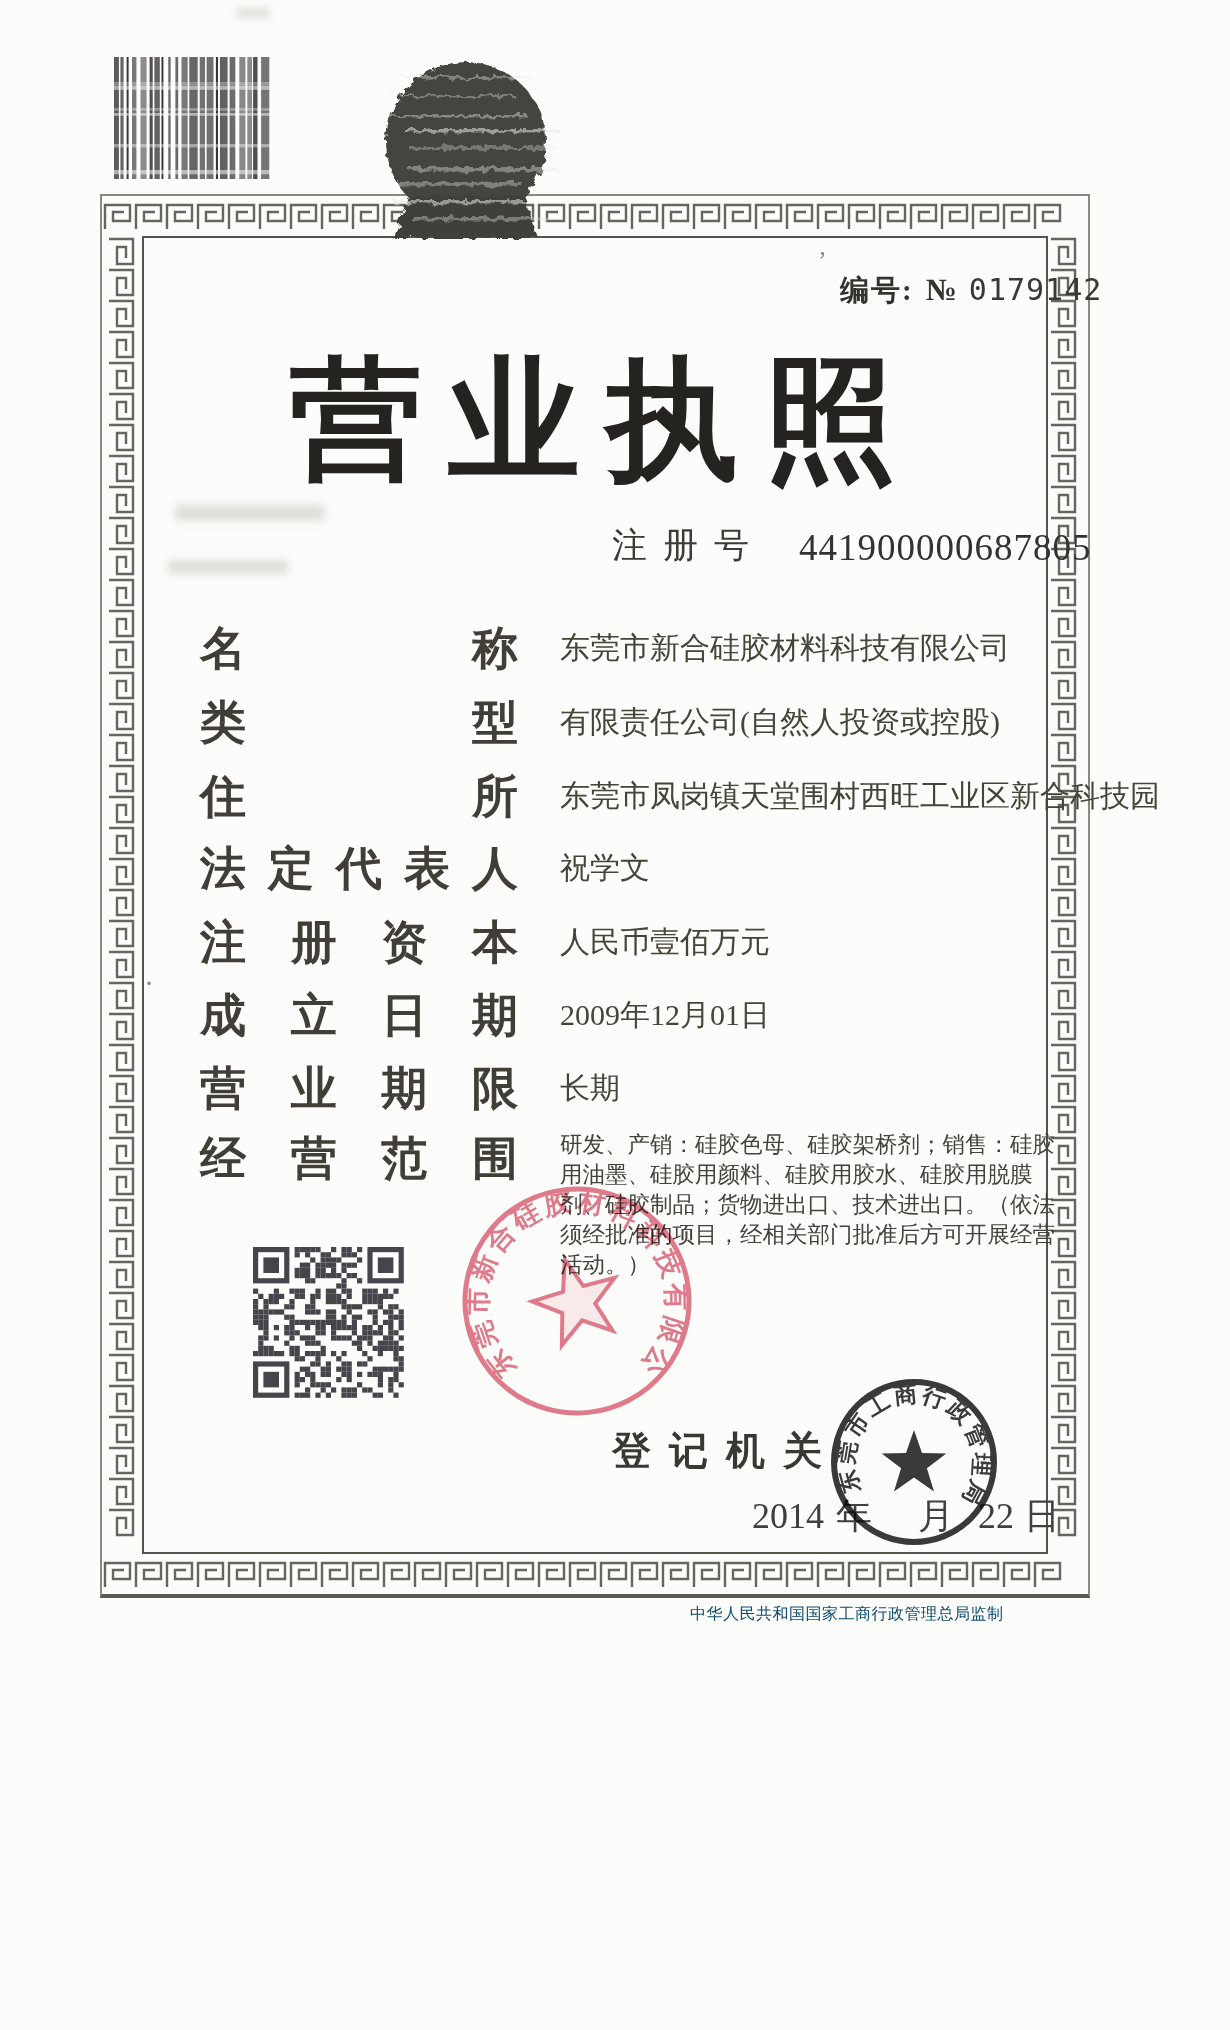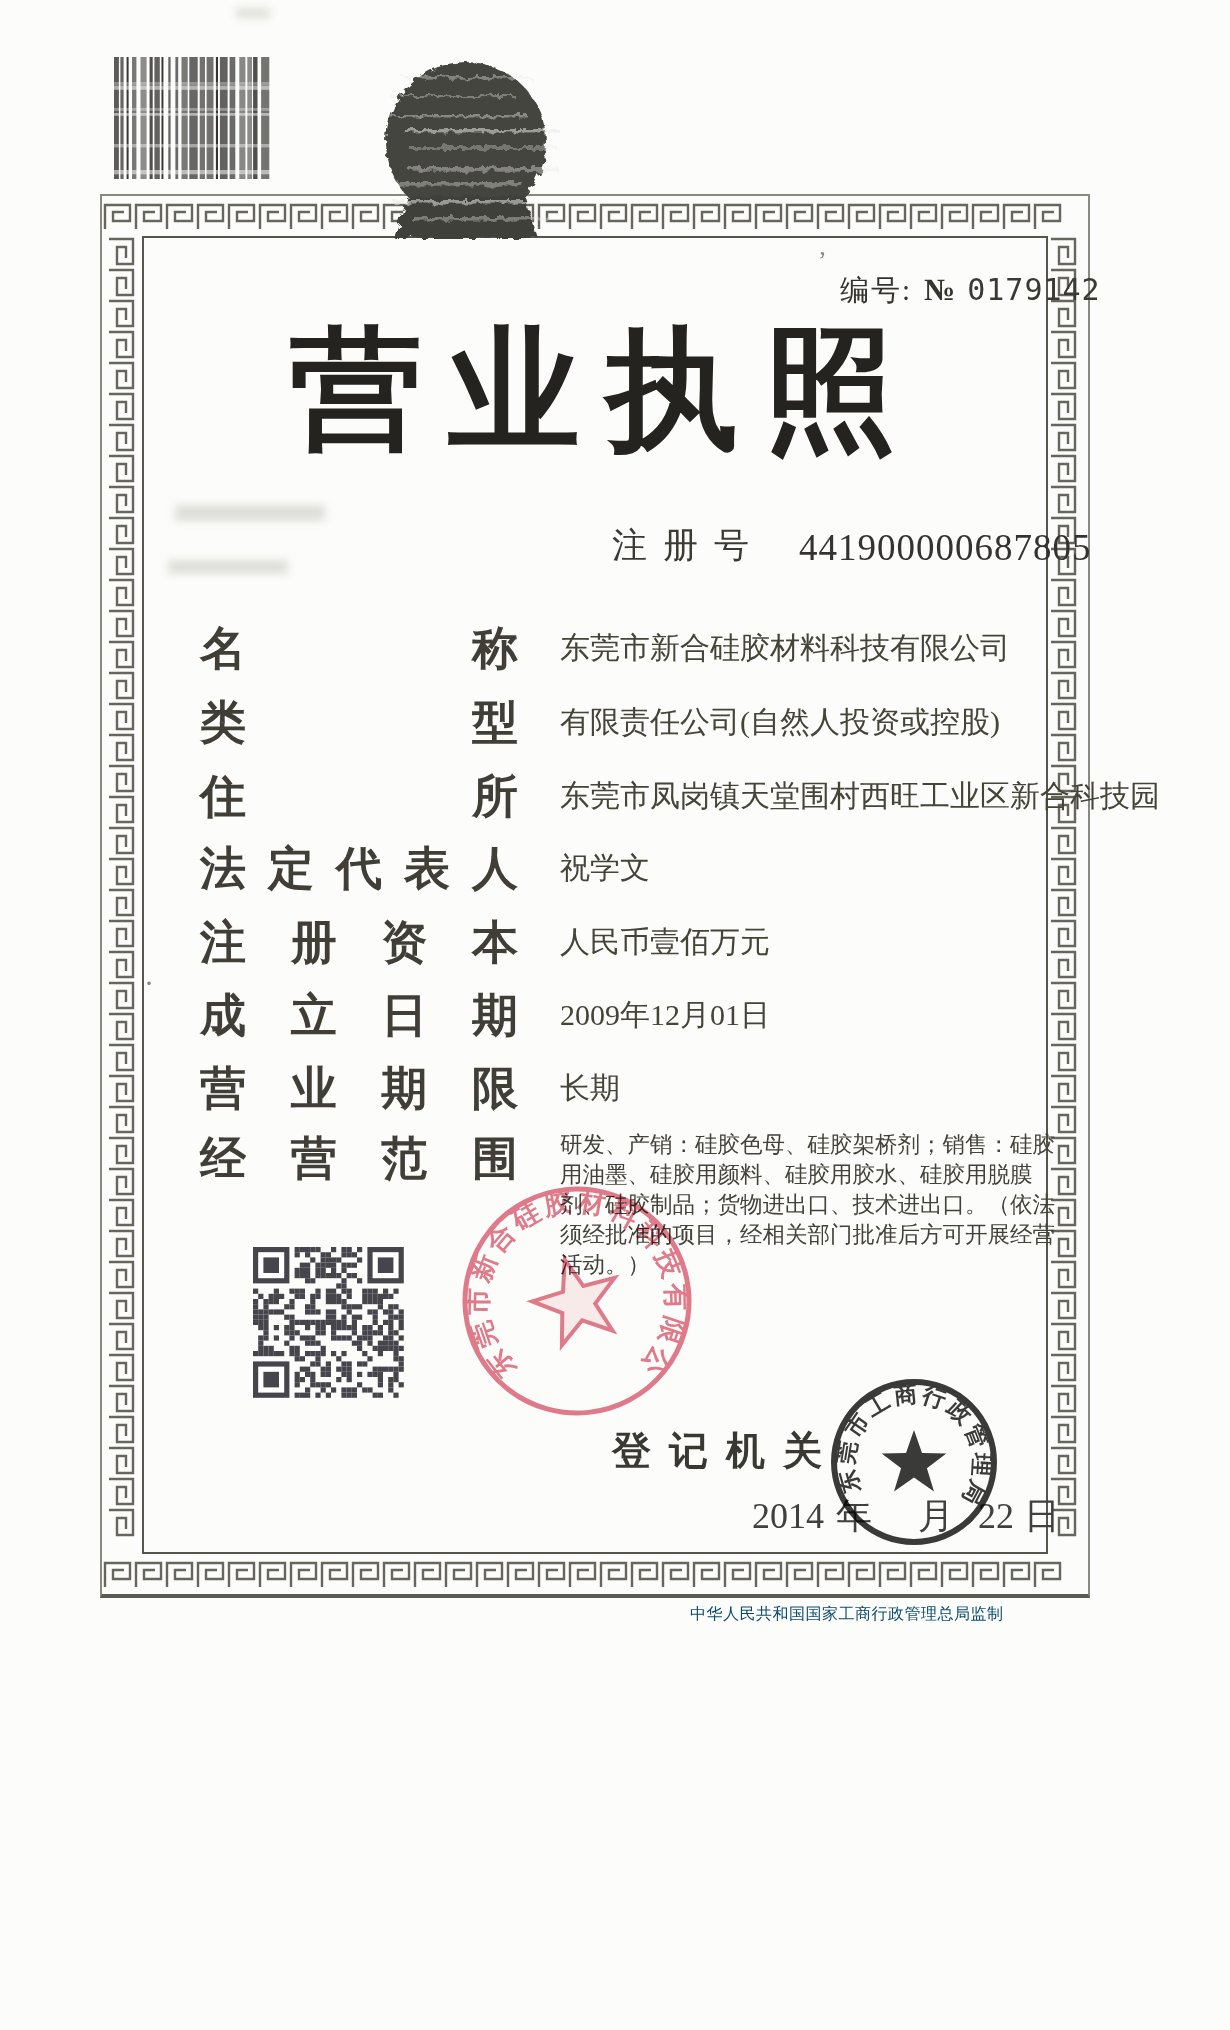--- a/index.html
+++ b/index.html
@@ -15,25 +15,25 @@
   .band.top{left:0;top:0;width:982px;height:40px;}
   .band.bottom{left:0;top:1358px;width:982px;height:40px;}
   .band.left{left:0;top:40px;width:40px;height:1318px;}
   .band.right{left:942px;top:40px;width:40px;height:1318px;}
   .frame-inner{position:absolute;left:40px;top:40px;width:902px;height:1314px;border:2px solid #55544c;}
 
   .barcode{position:absolute;left:112px;top:54px;width:162px;height:128px;}
   .emblem{position:absolute;left:372px;top:58px;width:188px;height:182px;z-index:3;}
 
   .serial-row{position:absolute;top:252px;left:840px;display:flex;align-items:baseline;gap:12px;z-index:4;}
-  .serial-label{font-size:29px;font-weight:normal;letter-spacing:2px;color:#33322d;}
+  .serial-label{font-size:29px;font-weight:bold;letter-spacing:2px;color:#33322d;}
   .serial-symbol{font-size:31px;font-weight:bold;font-family:"Liberation Serif",serif;}
   .serial-number{font-size:30px;font-family:"DejaVu Sans Mono","Liberation Mono",monospace;letter-spacing:1px;color:#3a3934;margin-top:20px;}
 
-  .license-title{position:absolute;top:302px;left:100px;width:986px;margin:0;text-align:center;
+  .license-title{position:absolute;top:332px;left:100px;width:986px;margin:0;text-align:center;
       font-family:"Liberation Sans","DejaVu Sans",sans-serif;font-weight:900;font-size:132px;
       letter-spacing:26px;padding-left:26px;box-sizing:border-box;color:#242320;z-index:4;}
 
   .regno-row{position:absolute;top:522px;left:612px;display:flex;align-items:flex-end;gap:34px;z-index:4;}
   .regno-label{font-size:35px;letter-spacing:16px;color:#3b3a34;}
   .regno-value{font-size:37px;letter-spacing:1px;color:#343330;}
 
   .rows{position:absolute;left:200px;top:612px;width:860px;z-index:4;}
   .row{position:absolute;left:0;width:860px;}
   .row .lbl{width:318px;font-size:46px;font-weight:bold;color:#403e37;}

